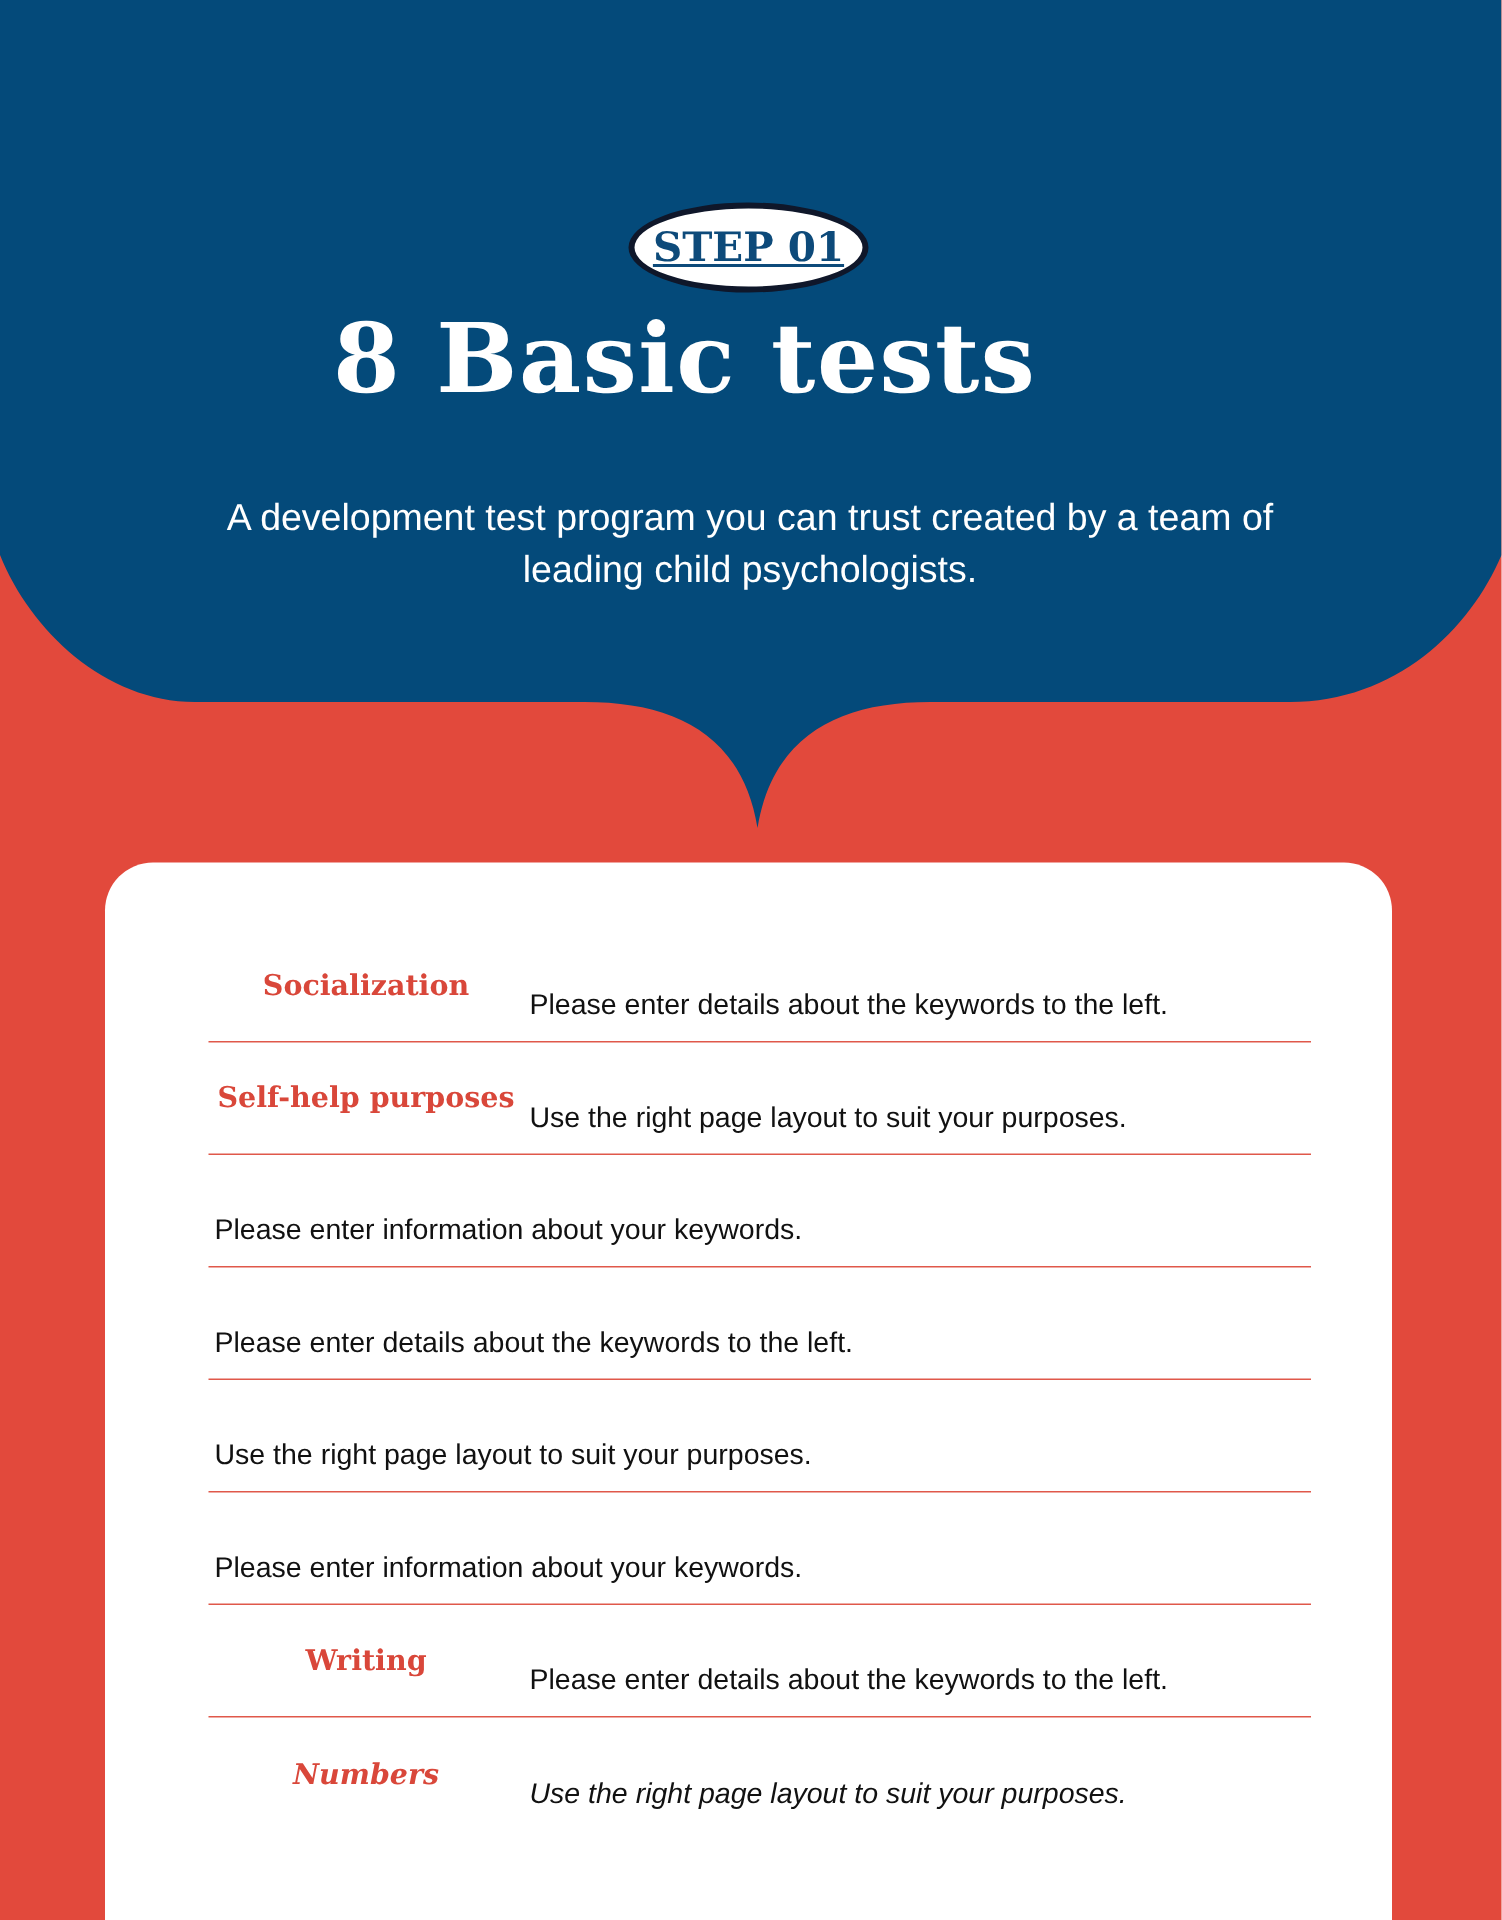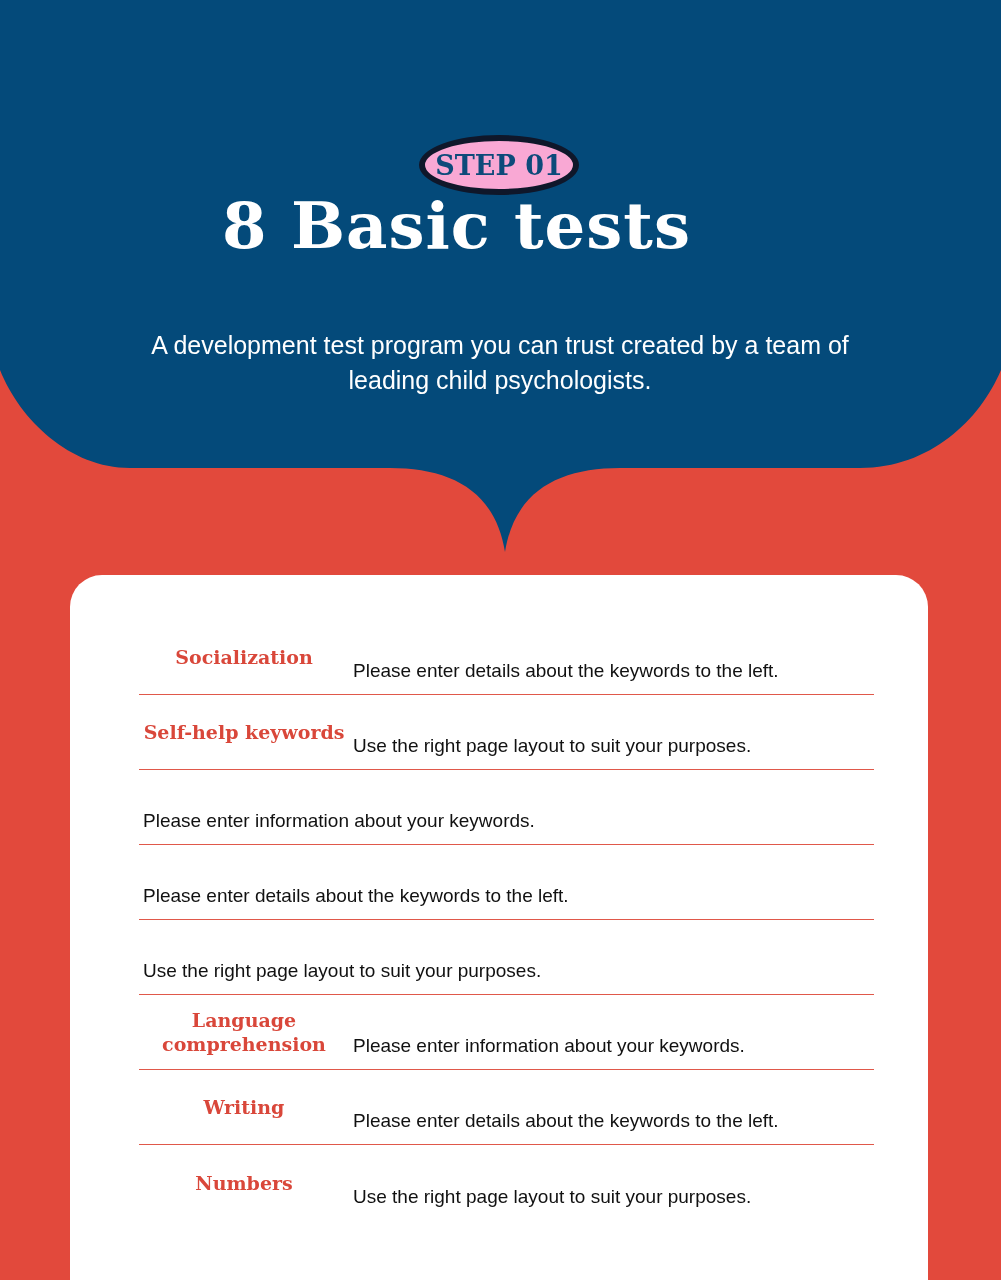--- a/index.html
+++ b/index.html
@@ -4,43 +4,43 @@
 <style>
   html, body { margin: 0; padding: 0; }
   body {
     width: 1001px; height: 1280px; overflow: hidden;
     background: #e2493c; position: relative;
     font-family: "DejaVu Sans", sans-serif;
   }
   .blue-shape { position: absolute; left: 0; top: 0; width: 1001px; height: 560px; }
   .step-badge {
     position: absolute; left: 419px; top: 135px; width: 160px; height: 60px;
-    background: #f9a8d4; border: 6px solid #0f172a; border-radius: 50%;
+    background: #ffffff; border: 4px solid #0f172a; border-radius: 50%;
     box-sizing: border-box; display: flex; align-items: center; justify-content: center;
-    color: #0d4a7a; font-family: "DejaVu Serif", serif; font-weight: bold; font-size: 27px;
+    color: #0d4a7a; font-family: "DejaVu Serif", serif; font-weight: bold; font-size: 27px; text-decoration: underline;
   }
   .title {
-    position: absolute; left: 0; top: 188px; width: 913px; text-align: center;
+    position: absolute; left: 0; top: 202px; width: 913px; text-align: center;
     font-family: "DejaVu Serif", serif; font-weight: bold; font-size: 64px; color: #fff;
     letter-spacing: 1px;
   }
   .subtitle {
     position: absolute; left: 150px; top: 328px; width: 700px; text-align: center;
     font-family: "Liberation Sans", sans-serif; font-size: 25px; line-height: 35px; color: #fff;
   }
   .card {
     position: absolute; left: 70px; top: 575px; width: 858px; height: 760px;
     background: #fff; border-radius: 32px;
   }
   .rows { position: absolute; left: 139px; top: 620px; width: 735px; }
   .row {
     height: 75px; border-bottom: 1px solid #e0584a; display: flex; align-items: center;
     box-sizing: border-box;
   }
-  .row:last-child { border-bottom: none; }
+  .row:last-child { border-bottom: none; font-style: italic; }
   .kw {
     width: 210px; text-align: center; color: #d9473a;
     font-family: "DejaVu Serif", serif; font-weight: bold; font-size: 19px; line-height: 24px;
   }
   .desc {
     padding-left: 4px; color: #111; font-family: "Liberation Sans", sans-serif; font-size: 19px; margin-top: 28px;
   }
 </style>
 </head>
 <body>
@@ -54,34 +54,33 @@
 <div class="subtitle">A development test program you can trust created by a team of leading child psychologists.</div>
 
 <div class="card"></div>
 
 <div class="rows">
   <div class="row">
     <div class="kw">Socialization</div>
     <div class="desc">Please enter details about the keywords to the left.</div>
   </div>
   <div class="row">
-    <div class="kw">Self-help keywords</div>
+    <div class="kw">Self-help purposes</div>
     <div class="desc">Use the right page layout to suit your purposes.</div>
   </div>
   <div class="row">
     <div class="desc">Please enter information about your keywords.</div>
   </div>
   <div class="row">
     <div class="desc">Please enter details about the keywords to the left.</div>
   </div>
   <div class="row">
     <div class="desc">Use the right page layout to suit your purposes.</div>
   </div>
   <div class="row">
-    <div class="kw">Language comprehension</div>
     <div class="desc">Please enter information about your keywords.</div>
   </div>
   <div class="row">
     <div class="kw">Writing</div>
     <div class="desc">Please enter details about the keywords to the left.</div>
   </div>
   <div class="row">
     <div class="kw">Numbers</div>
     <div class="desc">Use the right page layout to suit your purposes.</div>
   </div>

